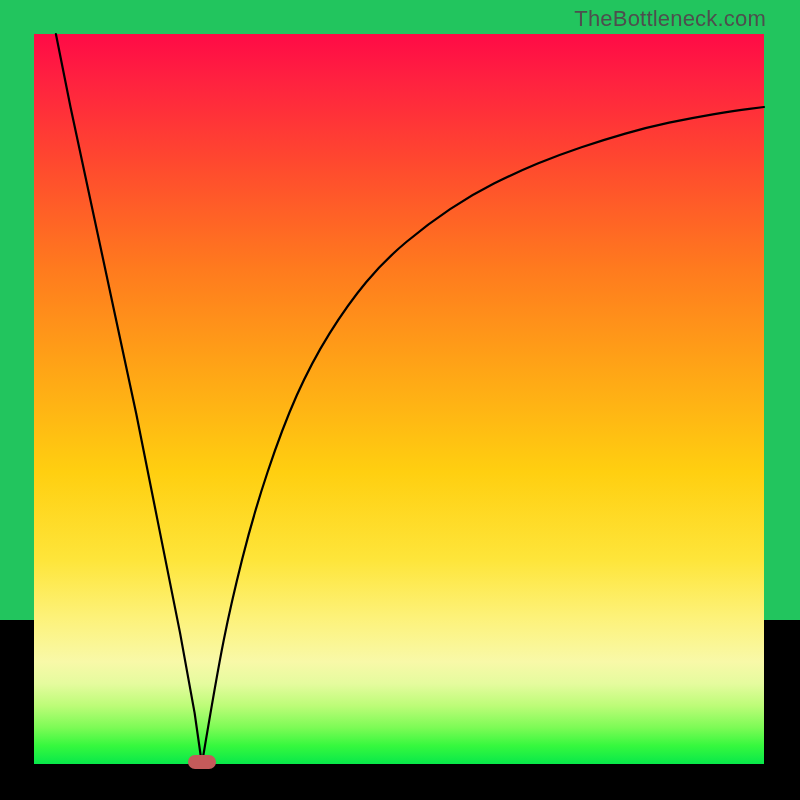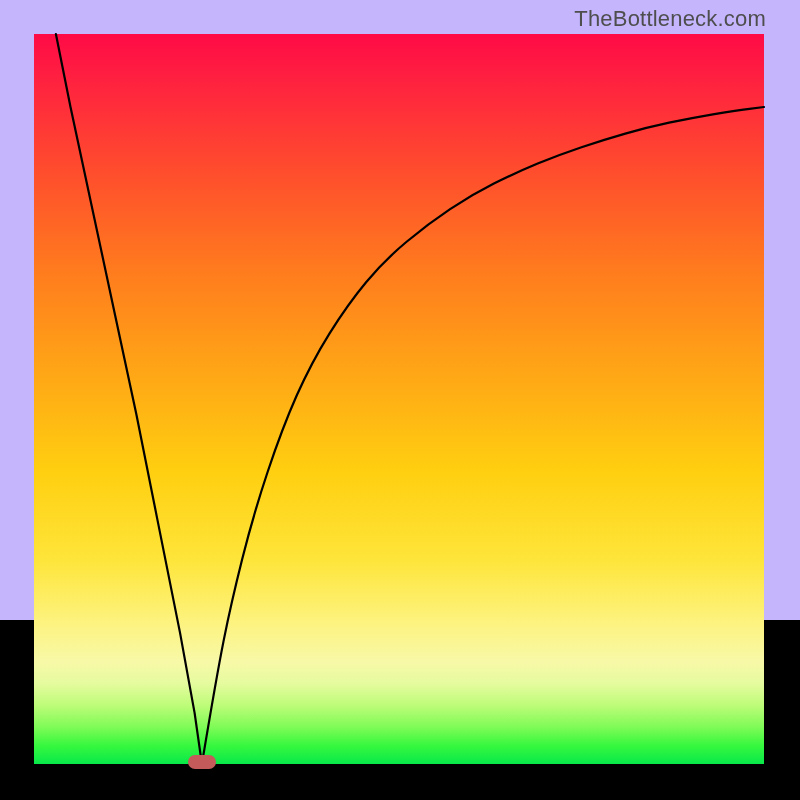--- a/index.html
+++ b/index.html
@@ -9,21 +9,21 @@
     height: 800px;
     overflow: hidden;
     background: #000;
     font-family: Arial, Helvetica, sans-serif;
   }
   .frame {
     position: absolute;
     left: 0; top: 0;
     width: 800px;
     height: 620px;
-    background: #c4b5fd;
+    background: #22c55e;
   }
   .plot-area {
     position: absolute;
     left: 34px;
     top: 34px;
     width: 730px;
     height: 730px;
     
     background: linear-gradient(
       to bottom,

